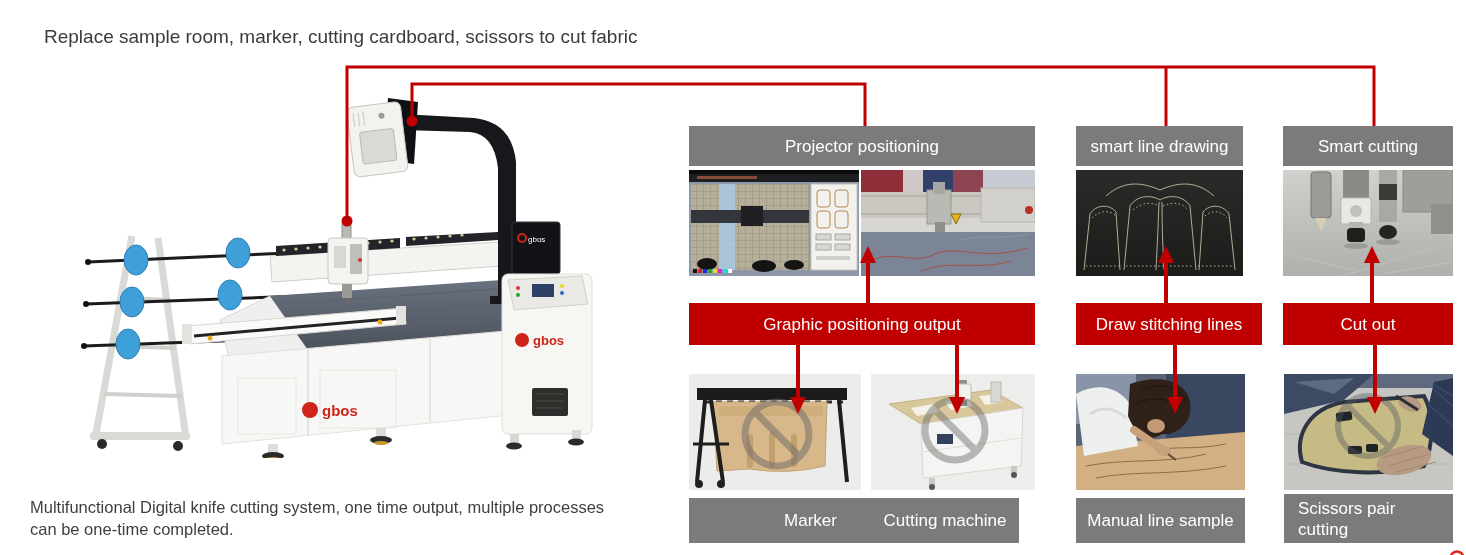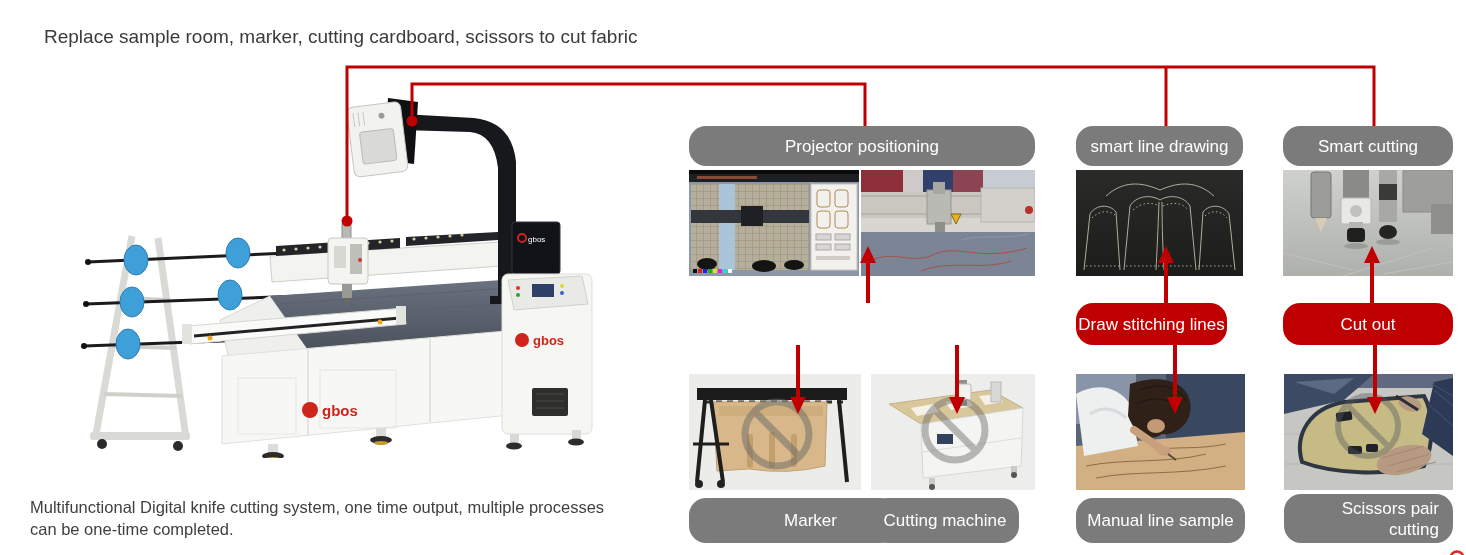--- a/index.html
+++ b/index.html
@@ -5,21 +5,21 @@
   html,body{margin:0;padding:0;background:#fff;}
   .slide{position:relative;width:1466px;height:555px;background:#ffffff;overflow:hidden;
          font-family:"Liberation Sans",sans-serif;}
   .title{position:absolute;left:44px;top:26px;font-size:19px;color:var(--title_text);z-index:2;}
   .machine-wrap{position:absolute;left:70px;top:88px;width:580px;height:370px;z-index:1;}
   .model{position:absolute;left:298px;top:439px;width:200px;text-align:center;
          font-size:18px;color:var(--model_red);z-index:2;}
   .desc{position:absolute;left:30px;top:452px;width:600px;text-align:left;
         font-size:16.5px;line-height:22px;color:var(--desc_text);z-index:2;margin-top:44px;}
   .bar{position:absolute;display:flex;align-items:center;justify-content:center;
-       color:var(--bar_text);font-size:17px;text-align:right;line-height:21px;z-index:3;border-radius:17px;}
+       color:var(--bar_text);font-size:17px;text-align:left;line-height:21px;z-index:3;}
   .bar.gray{background:var(--bar_gray);}
   .bar.red{background:var(--bar_red);}
   .img{position:absolute;overflow:hidden;z-index:1;}
   .img svg{display:block;width:100%;height:100%;}
   svg.overlay{position:absolute;left:0;top:0;z-index:4;pointer-events:none;}
   .con{stroke:var(--line_red);stroke-width:3;fill:none;}
   .conf{fill:var(--line_red);}
   .shaft{stroke:var(--line_red);stroke-width:4;fill:none;}
   .mark{stroke:var(--model_red);stroke-width:2.5;fill:none;}
   svg text{font-family:"Liberation Sans",sans-serif;}
@@ -283,21 +283,24 @@
       <rect x="66" y="52" width="14" height="8" fill="#b5b5b1"></rect>
       <rect x="64" y="58" width="18" height="14" rx="4" fill="#1f1f1d"></rect>
       <rect x="96" y="0" width="18" height="52" fill="#a8a8a4"></rect>
       <rect x="96" y="14" width="18" height="16" fill="#3a3a38"></rect>
       <ellipse cx="105" cy="62" rx="9" ry="7" fill="#242422"></ellipse>
       <ellipse cx="105" cy="72" rx="12" ry="3" fill="#9a9c98"></ellipse>
       <ellipse cx="73" cy="76" rx="12" ry="3" fill="#9a9c98"></ellipse>
     </svg>
   </div>
 
-  <div class="bar red" style="left:1076px;top:303px;width:151px;height:42px;">
+  <div class="bar red" style="left:689px;top:303px;width:346px;height:42px;">
+    <span>Graphic positioning output</span>
+    </div>
+  <div class="bar red" style="left:1076px;top:303px;width:186px;height:42px;">
     <span>Draw stitching lines</span>
     </div>
   <div class="bar red" style="left:1283px;top:303px;width:170px;height:42px;">
     <span>Cut out</span>
     </div>
 
   <div class="img" style="left:689px;top:374px;width:172px;height:116px;">
     <svg viewBox="0 0 172 116" preserveAspectRatio="none">
       <rect width="172" height="116" fill="#ececea"></rect>
       <rect x="8" y="14" width="150" height="12" fill="#1b1b1b"></rect>

